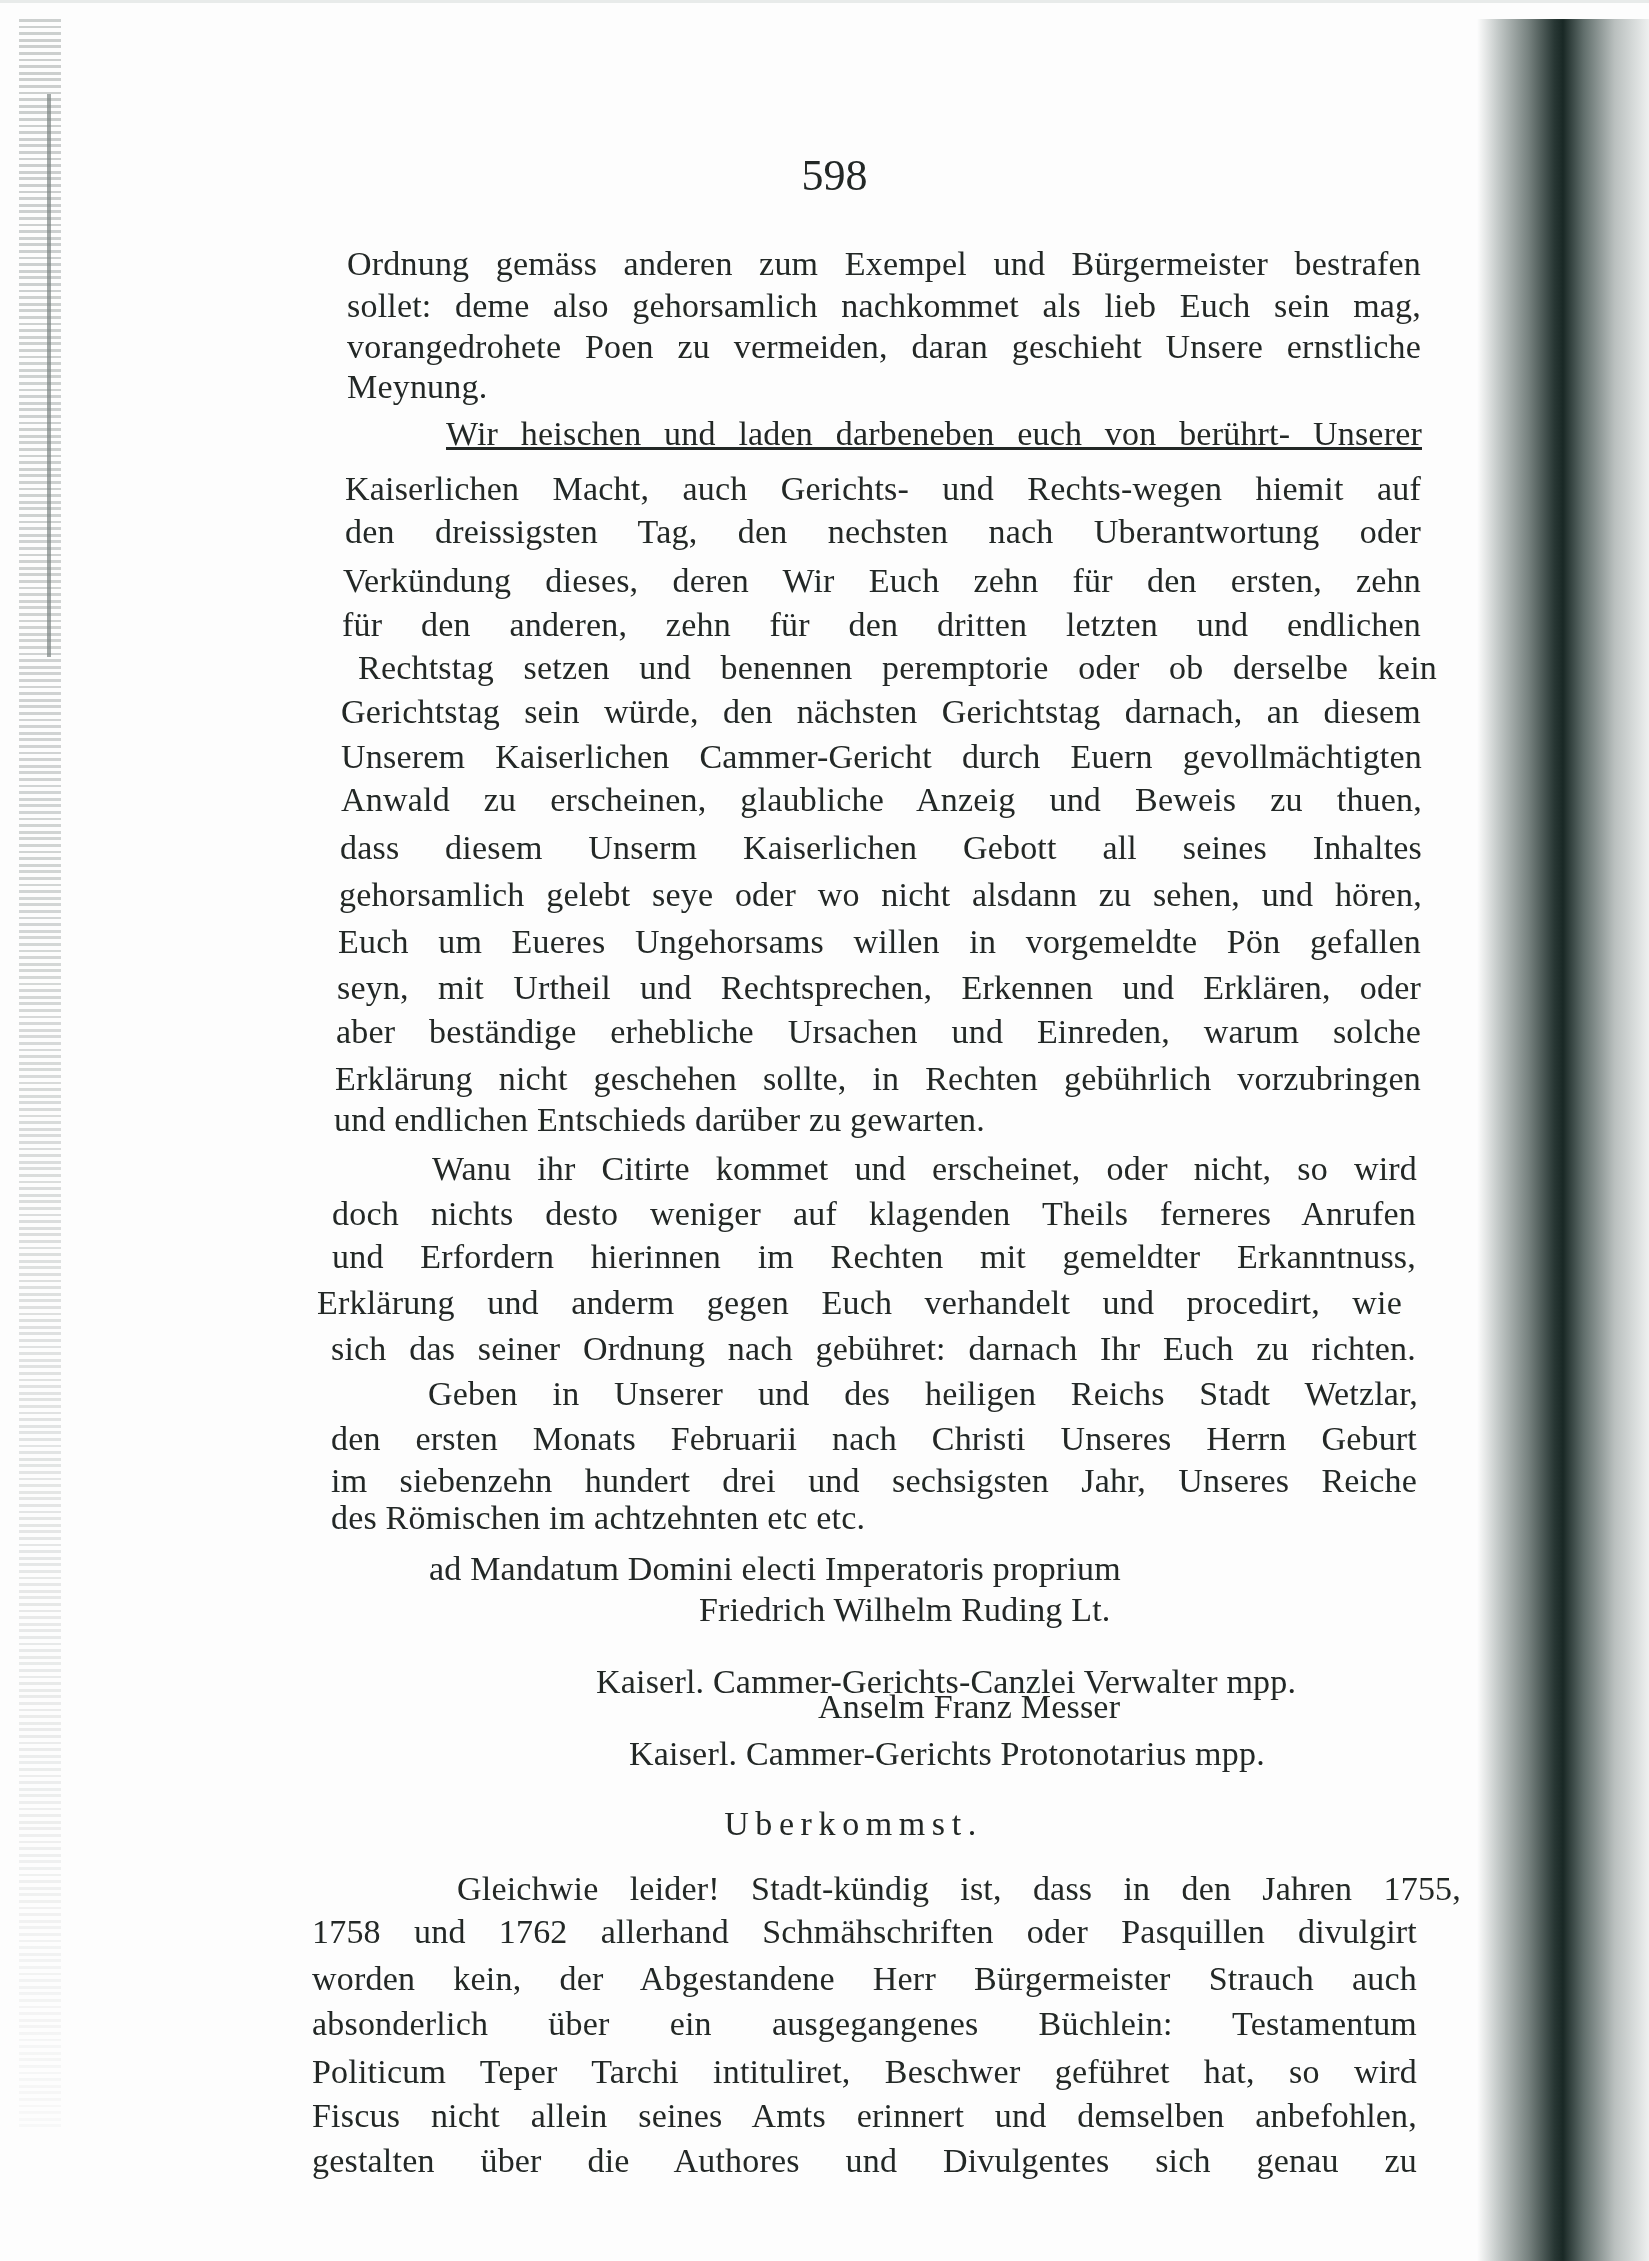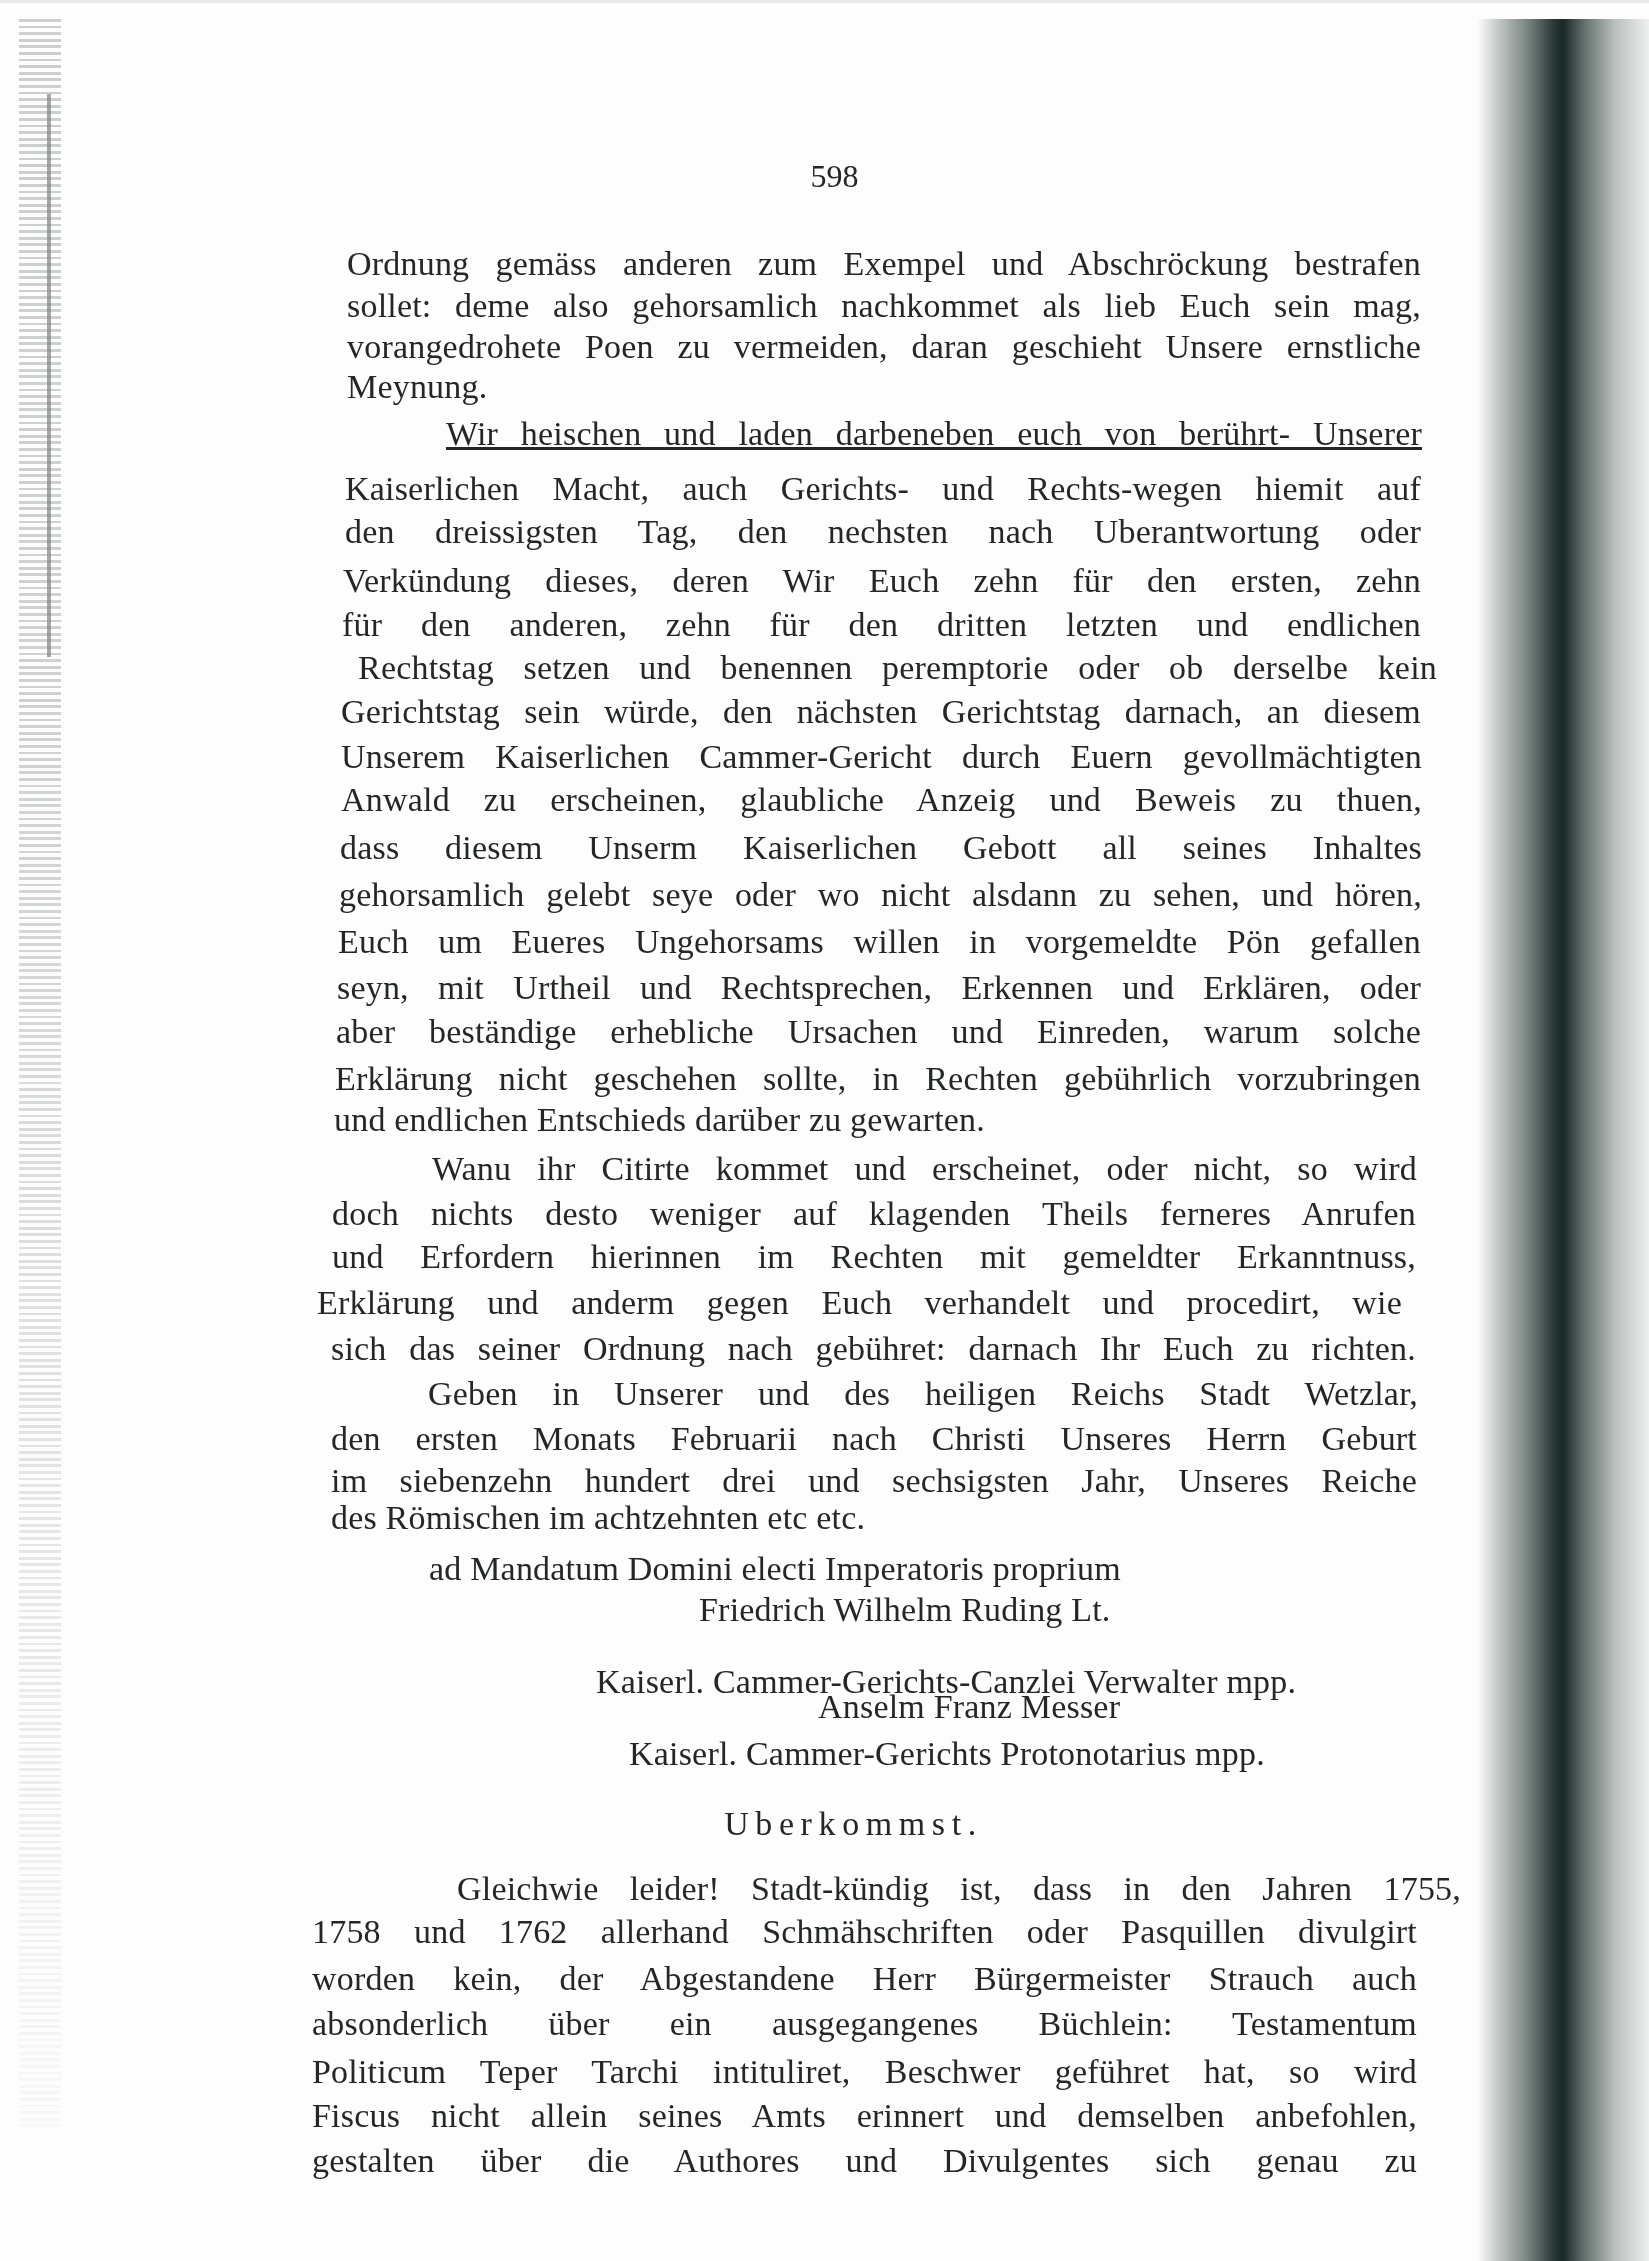--- a/index.html
+++ b/index.html
@@ -72,21 +72,21 @@
     .justify {
       text-align: justify;
       text-align-last: justify;
     }
     .page-number {
       position: absolute;
       left: 797px;
       top: 157px;
       width: 75px;
       text-align: center;
-      font-size: 32px;
+      font-size: 44px;
       line-height: 38px;
     }
     .heading {
       position: absolute;
       left: 722px;
       top: 1805px;
       width: 263px;
       text-align: center;
       font-size: 34px;
       line-height: 38px;
@@ -98,21 +98,21 @@
 
 <div class="page">
   <div class="top-edge"></div>
   <div class="left-gutter"></div>
   <div class="left-gutter-line"></div>
   <div class="spine-shadow"></div>
 
   <div class="page-number">598</div>
 
   <div>
-    <div class="line justify" style="left:347px; top:245px; width:1074px;">Ordnung gemäss anderen zum Exempel und Abschröckung bestrafen</div>
+    <div class="line justify" style="left:347px; top:245px; width:1074px;">Ordnung gemäss anderen zum Exempel und Bürgermeister bestrafen</div>
     <div class="line justify" style="left:347px; top:287px; width:1074px;">sollet: deme also gehorsamlich nachkommet als lieb Euch sein mag,</div>
     <div class="line justify" style="left:347px; top:328px; width:1074px;">vorangedrohete Poen zu vermeiden, daran geschieht Unsere ernstliche</div>
     <div class="line" style="left:347px; top:368px;">Meynung.</div>
   </div>
 
   <div>
     <div class="line justify" style="left:446px; top:415px; width:976px;text-decoration:underline;">Wir heischen und laden darbeneben euch von berührt- Unserer</div>
     <div class="line justify" style="left:345px; top:470px; width:1076px;">Kaiserlichen Macht, auch Gerichts- und Rechts-wegen hiemit auf</div>
     <div class="line justify" style="left:345px; top:513px; width:1076px;">den dreissigsten Tag, den nechsten nach Uberantwortung oder</div>
     <div class="line justify" style="left:343px; top:562px; width:1078px;">Verkündung dieses, deren Wir Euch zehn für den ersten, zehn</div>

